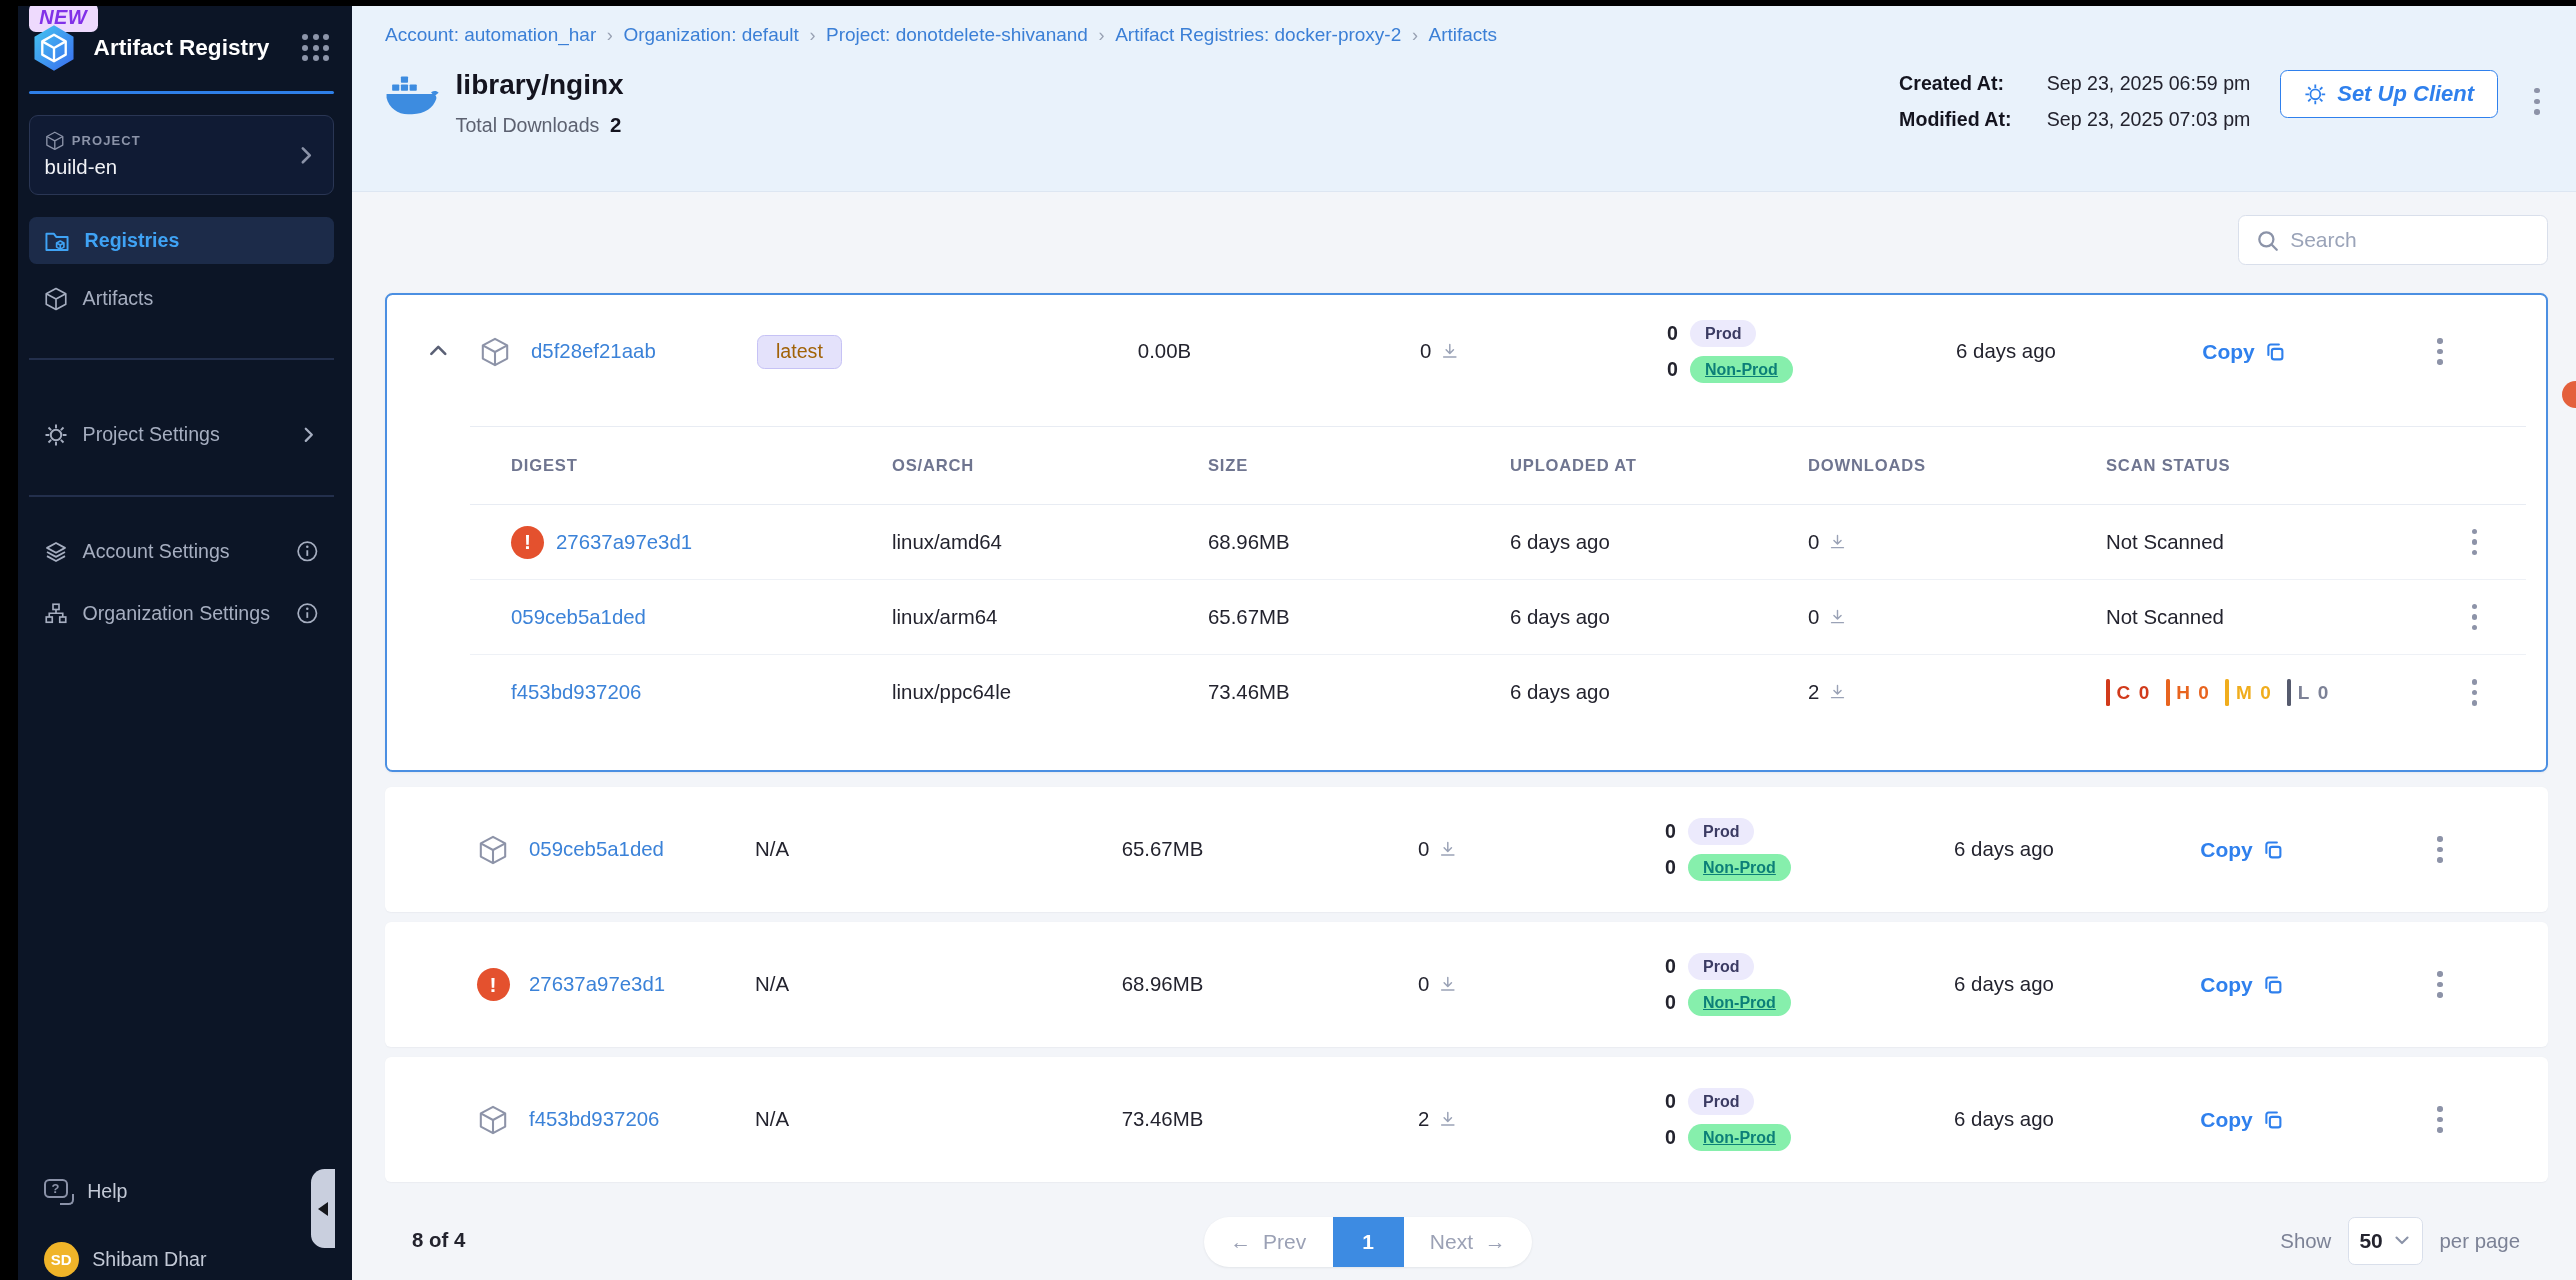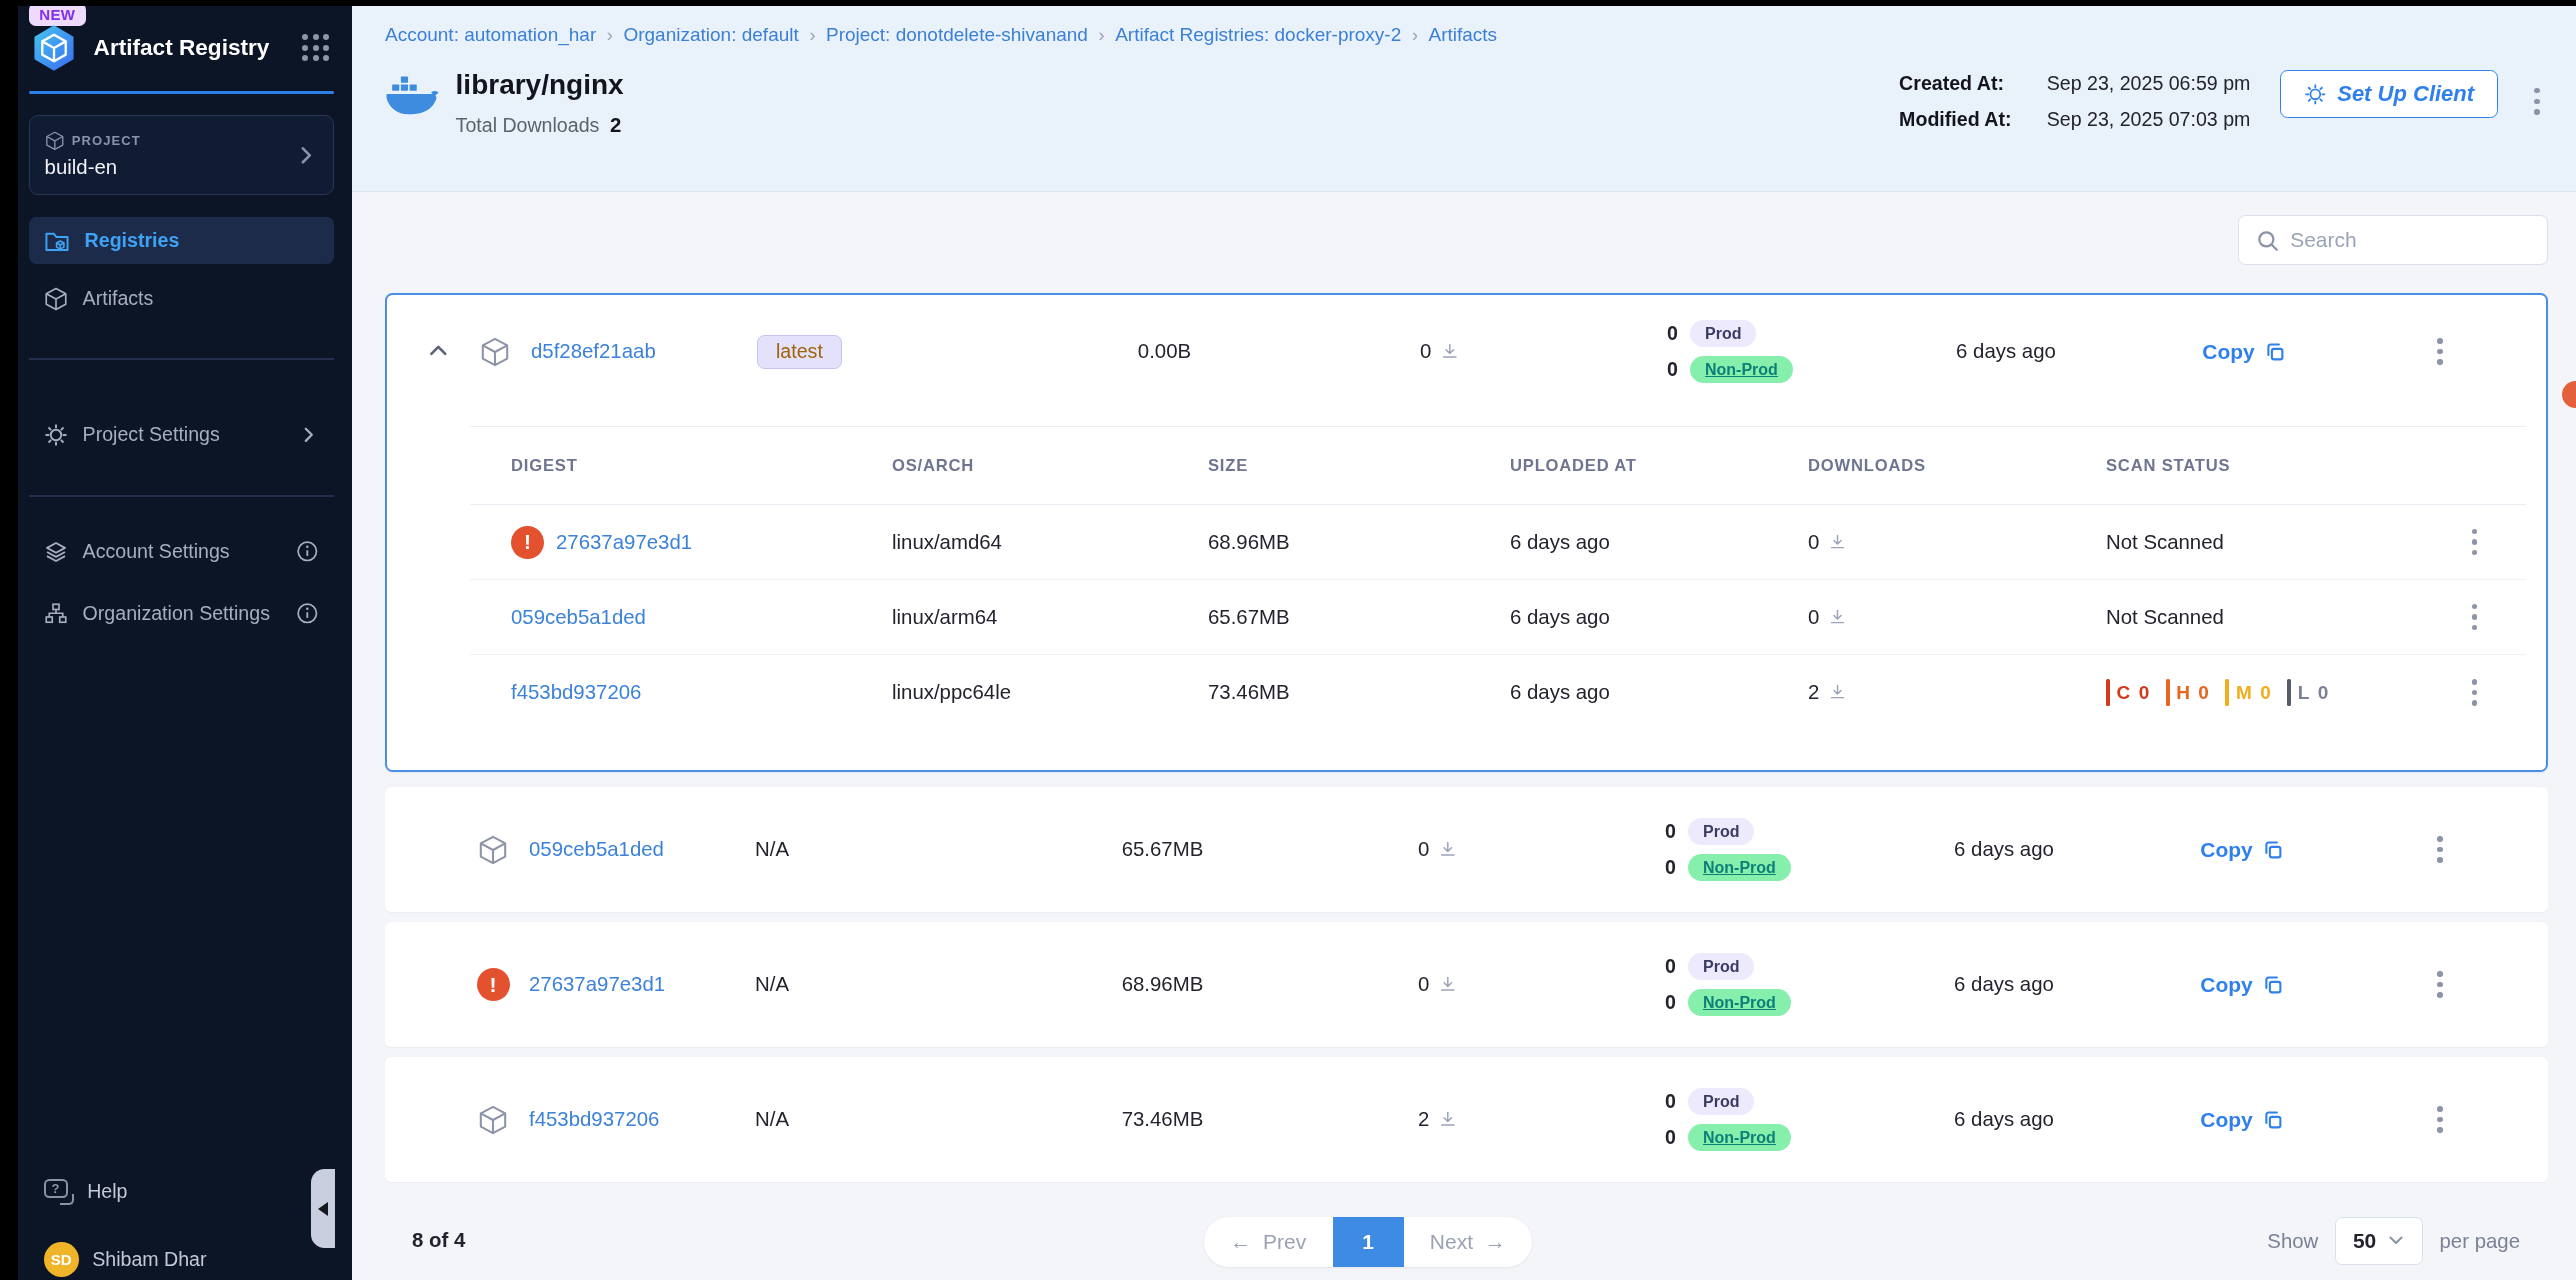--- a/index.html
+++ b/index.html
@@ -6,21 +6,21 @@
   html,body { background:#000; }
   body { font-family:"Liberation Sans","DejaVu Sans",sans-serif; }
   .stage { position:relative; width:2576px; height:1280px; background:#f3f5f9; overflow:hidden; }
 
   
   .edge-top { position:absolute; left:0; top:0; width:2576px; height:6px; background:#000; z-index:40; }
   .edge-left { position:absolute; left:0; top:0; width:18px; height:1280px; background:#000; z-index:5; }
 
   
   .sidebar { position:absolute; left:18px; top:0; width:334px; height:1280px; background:#0c1526; z-index:10; color:#a6aec0; }
-  .new-badge { position:absolute; left:10.6px; top:3px; background:#eedafd; color:#8130e8; font-size:15px; font-weight:bold; padding:3px 10.6px; border-radius:6.8px; letter-spacing:0.4px; }
+  .new-badge { position:absolute; left:10.6px; top:3px; background:#eedafd; color:#8130e8; font-size:20px; font-weight:bold; padding:3px 10.6px; border-radius:6.8px; letter-spacing:0.4px;font-style:italic; }
   .logo-row { position:absolute; left:10.6px; top:22.6px; width:311px; display:flex; align-items:center; gap:15px; }
   .logo-cube { width:50px; height:50px; flex:0 0 auto; }
   .app-title { color:#fff; font-size:22.6px; font-weight:bold; flex:1; }
   .grid-icon { display:grid; grid-template-columns:repeat(3,6px); grid-gap:4.5px; margin-right:10.6px; cursor:pointer; }
   .grid-icon i { width:6px; height:6px; border-radius:50%; background:#8d95a9; }
   .blue-divider { position:absolute; left:10.6px; top:91px; width:305px; height:3px; background:#2e7fe8; border-radius:1.5px; }
 
   .project-box { position:absolute; left:10.6px; top:115px; width:305px; height:80px; background:#101b34; border:1.5px solid #2a3654; border-radius:9px; padding:12px 15px; display:flex; align-items:center; cursor:pointer; }
   .project-box .pcol { flex:1; }
   .project-label-row { display:flex; align-items:center; gap:7.5px; color:#8b93a8; }
@@ -119,21 +119,21 @@
   
   .page-bar { position:absolute; left:0; top:1208px; width:2224px; height:68px; }
   .count-text { position:absolute; left:60px; top:21px; font-size:20.4px; font-weight:bold; color:#23232e; }
   .pager { position:absolute; left:852px; top:9px; width:328px; height:50px; background:#fff; border-radius:29px; display:flex; align-items:center; overflow:hidden; box-shadow:0 0.8px 2.3px rgba(16,24,40,.08); }
   .pager .pbtn { flex:1; text-align:center; font-size:21px; color:#9ba1b5; cursor:pointer; white-space:nowrap; }
   .pbtn-prev::before { content:"\2190\00a0\00a0"; }
   .pbtn-next::after { content:"\00a0\00a0\2192"; }
   .pactive { width:71px; height:50px; background:#3d8be2; color:#fff; font-size:21px; font-weight:bold; display:flex; align-items:center; justify-content:center; flex:0 0 auto; cursor:pointer; }
   .show-group { position:absolute; right:56px; top:9px; display:flex; align-items:center; gap:16.6px; }
   .show-label, .perpage-label { font-size:20.4px; color:#7c8296; }
-  .size-select { width:88px; height:48px; background:#fff; border:1.5px solid #d9dfeb; border-radius:6.8px; display:flex; align-items:center; justify-content:center; gap:10.6px; cursor:pointer; }
+  .size-select { width:75px; height:48px; background:#fff; border:1.5px solid #d9dfeb; border-radius:6.8px; display:flex; align-items:center; justify-content:center; gap:10.6px; cursor:pointer; }
   .size-select .val { font-size:21px; font-weight:bold; color:#23232e; }
 
   .intercom-dot { position:absolute; left:2562px; top:381px; width:27px; height:27px; border-radius:50%; background:#e4603c; z-index:30; }
 
   .help-bubble { position:relative; width:30px; height:26px; }
   .help-bubble .b1 { position:absolute; left:0; top:0; width:24px; height:19.6px; border:2.3px solid #8b92a8; border-radius:5.3px; display:flex; align-items:center; justify-content:center; }
   .help-bubble .b1::after { content:"?"; font-size:13px; font-weight:bold; color:#8b92a8; }
   .help-bubble .b2 { position:absolute; right:0; bottom:0; width:13.6px; height:10.6px; border-right:2.3px solid #8b92a8; border-bottom:2.3px solid #8b92a8; border-radius:0 0 5.3px 0; }
 </style>
 </head>

